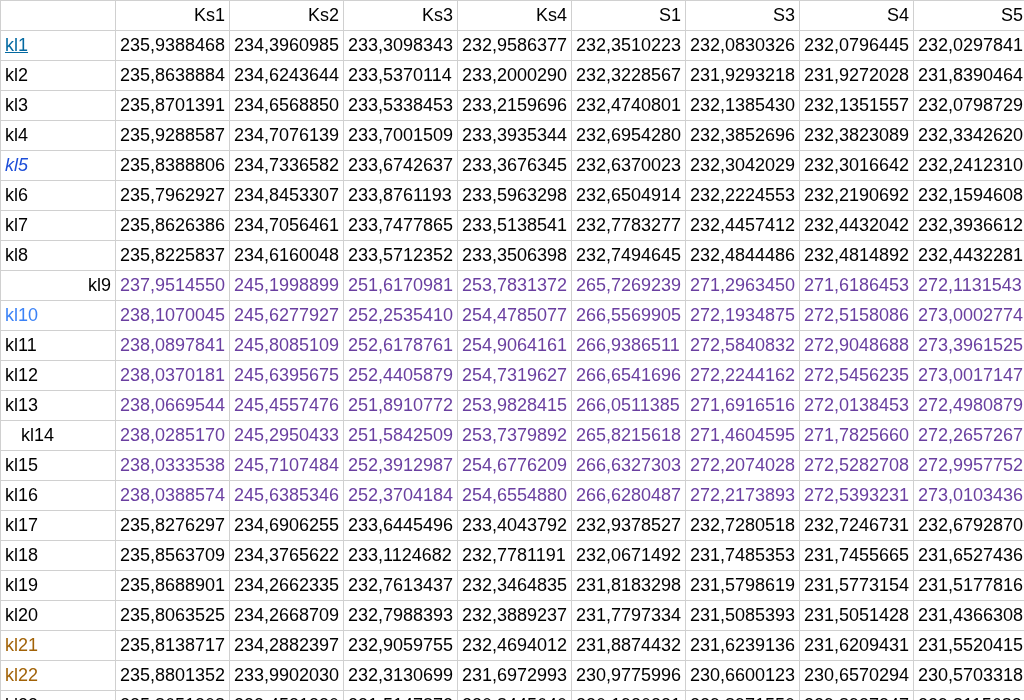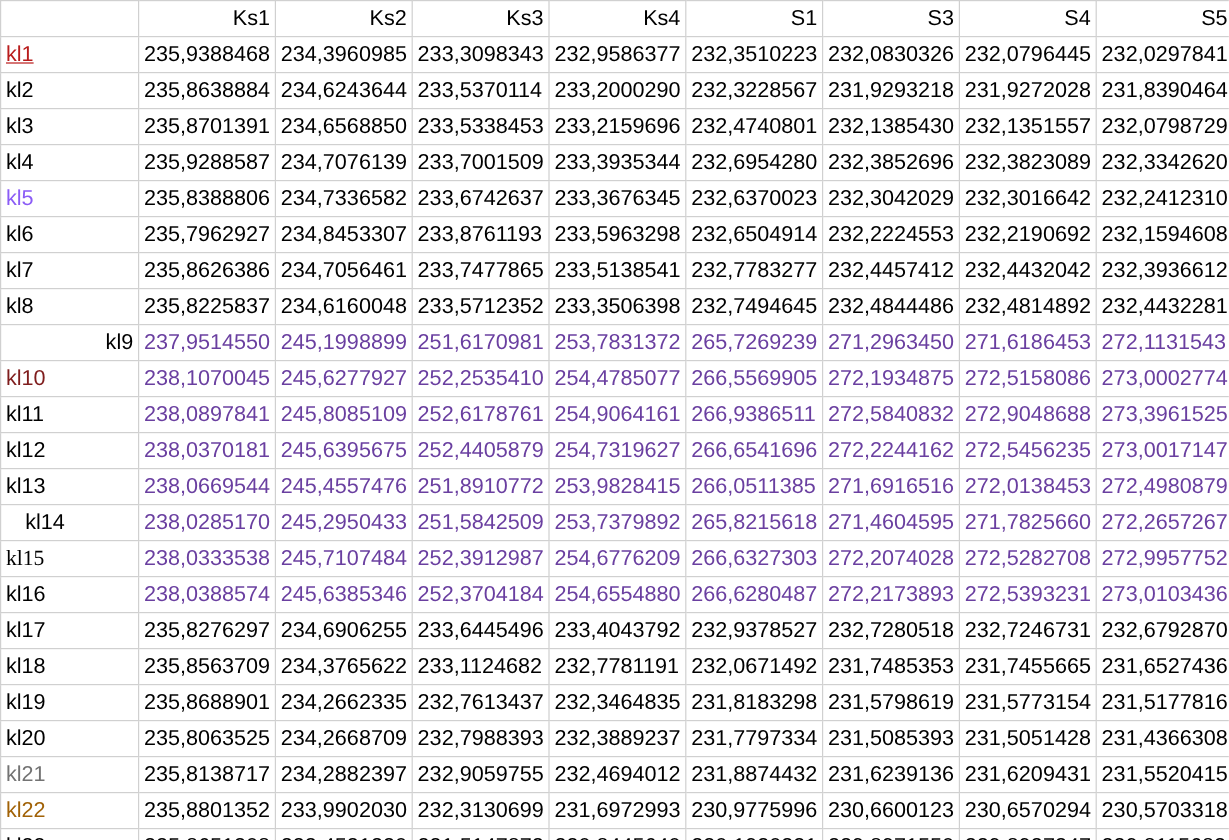--- a/index.html
+++ b/index.html
@@ -57,21 +57,21 @@
       <th>Ks3</th>
       <th>Ks4</th>
       <th>S1</th>
       <th>S3</th>
       <th>S4</th>
       <th>S5</th>
     </tr>
   </thead>
   <tbody id="tbody">
       <tr>
-        <td style="color: #b91c1c; text-decoration: underline;">kl1</td>
+        <td style="color: #0369a1; text-decoration: underline;">kl1</td>
         <td>235,9388468</td>
         <td>234,3960985</td>
         <td>233,3098343</td>
         <td>232,9586377</td>
         <td>232,3510223</td>
         <td>232,0830326</td>
         <td>232,0796445</td>
         <td>232,0297841</td>
       </tr>
       <tr>
@@ -101,21 +101,21 @@
         <td>235,9288587</td>
         <td>234,7076139</td>
         <td>233,7001509</td>
         <td>233,3935344</td>
         <td>232,6954280</td>
         <td>232,3852696</td>
         <td>232,3823089</td>
         <td>232,3342620</td>
       </tr>
       <tr>
-        <td style="color: #8b5cf6;">kl5</td>
+        <td style="color: #1d4ed8; font-style: italic;">kl5</td>
         <td>235,8388806</td>
         <td>234,7336582</td>
         <td>233,6742637</td>
         <td>233,3676345</td>
         <td>232,6370023</td>
         <td>232,3042029</td>
         <td>232,3016642</td>
         <td>232,2412310</td>
       </tr>
       <tr>
@@ -156,21 +156,21 @@
         <td>237,9514550</td>
         <td>245,1998899</td>
         <td>251,6170981</td>
         <td>253,7831372</td>
         <td>265,7269239</td>
         <td>271,2963450</td>
         <td>271,6186453</td>
         <td>272,1131543</td>
       </tr>
       <tr class="purple">
-        <td style="color: #7f1d1d;">kl10</td>
+        <td style="color: #3b82f6;">kl10</td>
         <td>238,1070045</td>
         <td>245,6277927</td>
         <td>252,2535410</td>
         <td>254,4785077</td>
         <td>266,5569905</td>
         <td>272,1934875</td>
         <td>272,5158086</td>
         <td>273,0002774</td>
       </tr>
       <tr class="purple">
@@ -211,21 +211,21 @@
         <td>238,0285170</td>
         <td>245,2950433</td>
         <td>251,5842509</td>
         <td>253,7379892</td>
         <td>265,8215618</td>
         <td>271,4604595</td>
         <td>271,7825660</td>
         <td>272,2657267</td>
       </tr>
       <tr class="purple">
-        <td style="color: rgb(0, 0, 0); font-family: Liberation Serif, serif;">kl15</td>
+        <td style="color: rgb(0, 0, 0);">kl15</td>
         <td>238,0333538</td>
         <td>245,7107484</td>
         <td>252,3912987</td>
         <td>254,6776209</td>
         <td>266,6327303</td>
         <td>272,2074028</td>
         <td>272,5282708</td>
         <td>272,9957752</td>
       </tr>
       <tr class="purple">
@@ -277,21 +277,21 @@
         <td>235,8063525</td>
         <td>234,2668709</td>
         <td>232,7988393</td>
         <td>232,3889237</td>
         <td>231,7797334</td>
         <td>231,5085393</td>
         <td>231,5051428</td>
         <td>231,4366308</td>
       </tr>
       <tr>
-        <td style="color: #737373;">kl21</td>
+        <td style="color: #a16207;">kl21</td>
         <td>235,8138717</td>
         <td>234,2882397</td>
         <td>232,9059755</td>
         <td>232,4694012</td>
         <td>231,8874432</td>
         <td>231,6239136</td>
         <td>231,6209431</td>
         <td>231,5520415</td>
       </tr>
       <tr>

